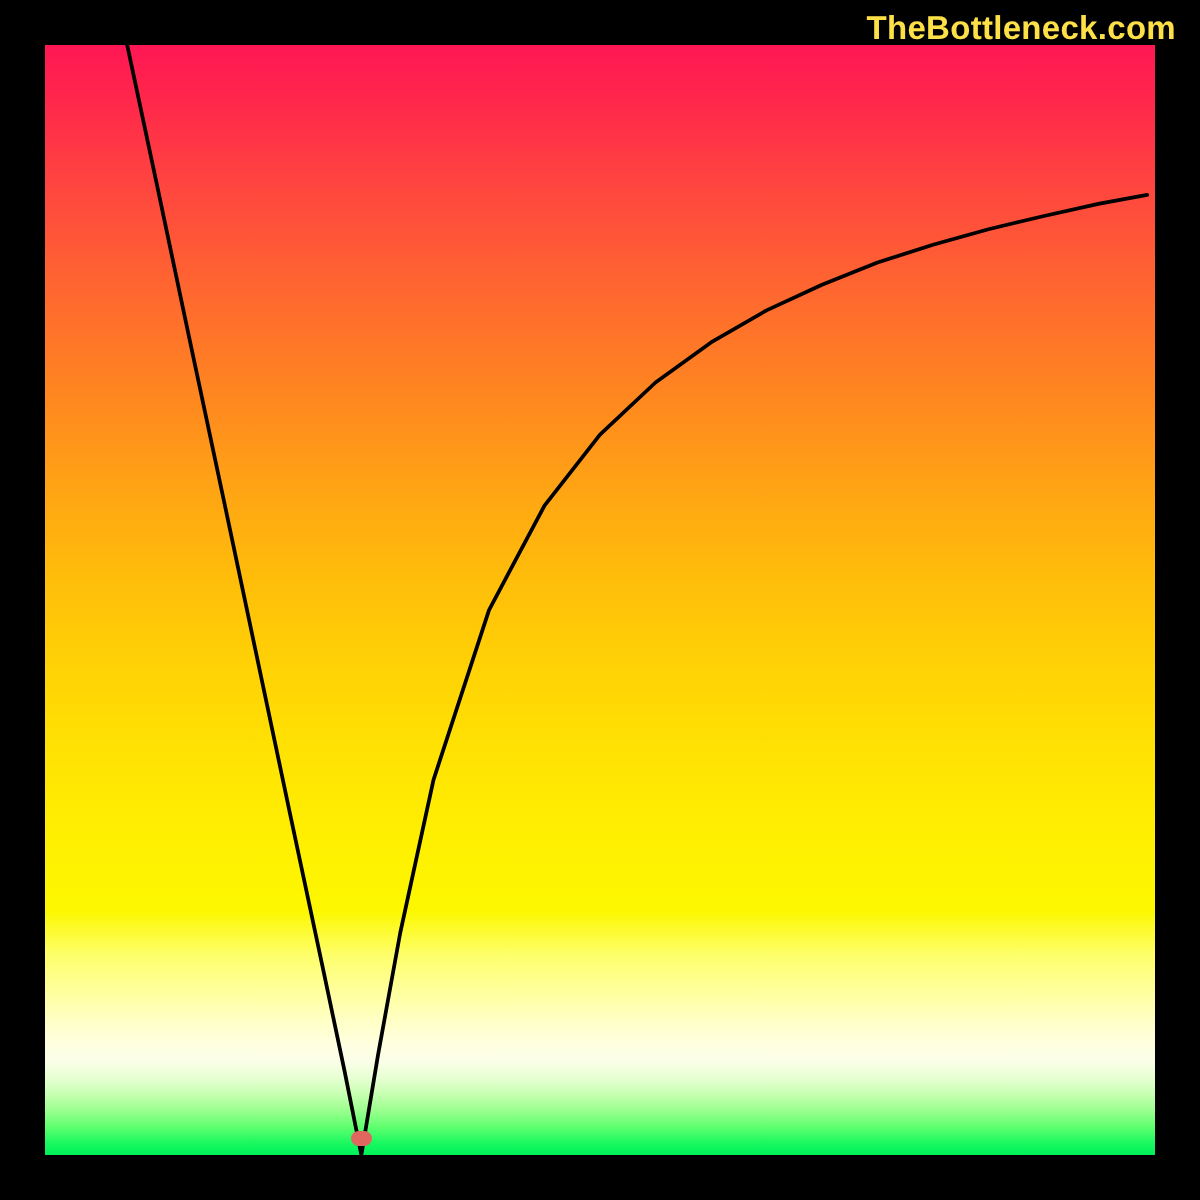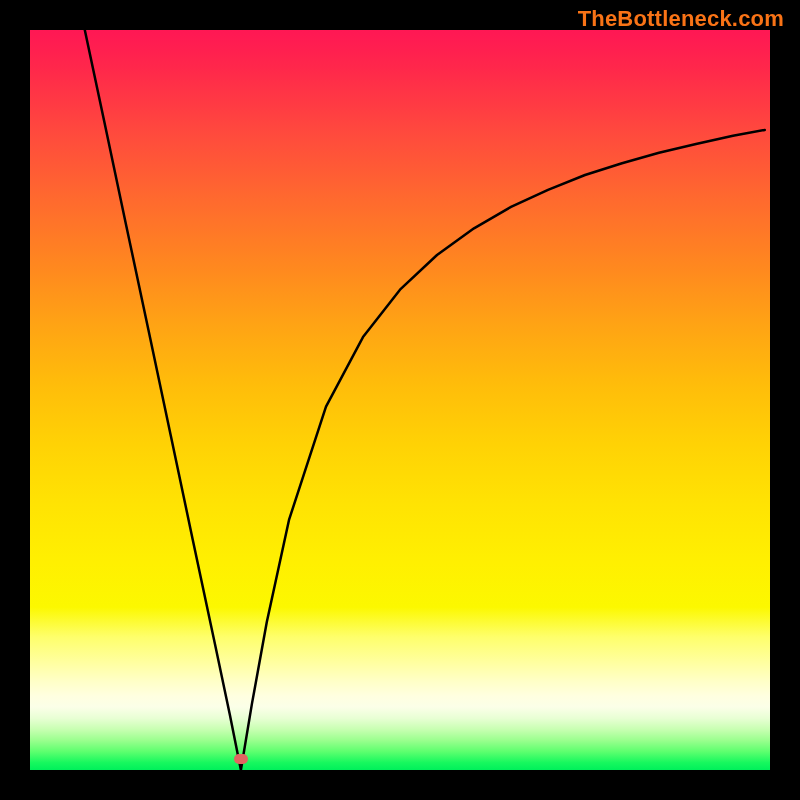--- a/index.html
+++ b/index.html
@@ -42,21 +42,21 @@
       #00f05b 100%
     );
   }
   .watermark {
     position: absolute;
     top: 6px;
     right: 16px;
     font-family: Arial, Helvetica, sans-serif;
     font-size: 22px;
     font-weight: 600;
-    color: #f97316;
+    color: #fde047;
     letter-spacing: 0.2px;
   }
   svg.curve {
     position: absolute;
     left: 0;
     top: 0;
     width: 740px;
     height: 740px;
   }
   .marker {

